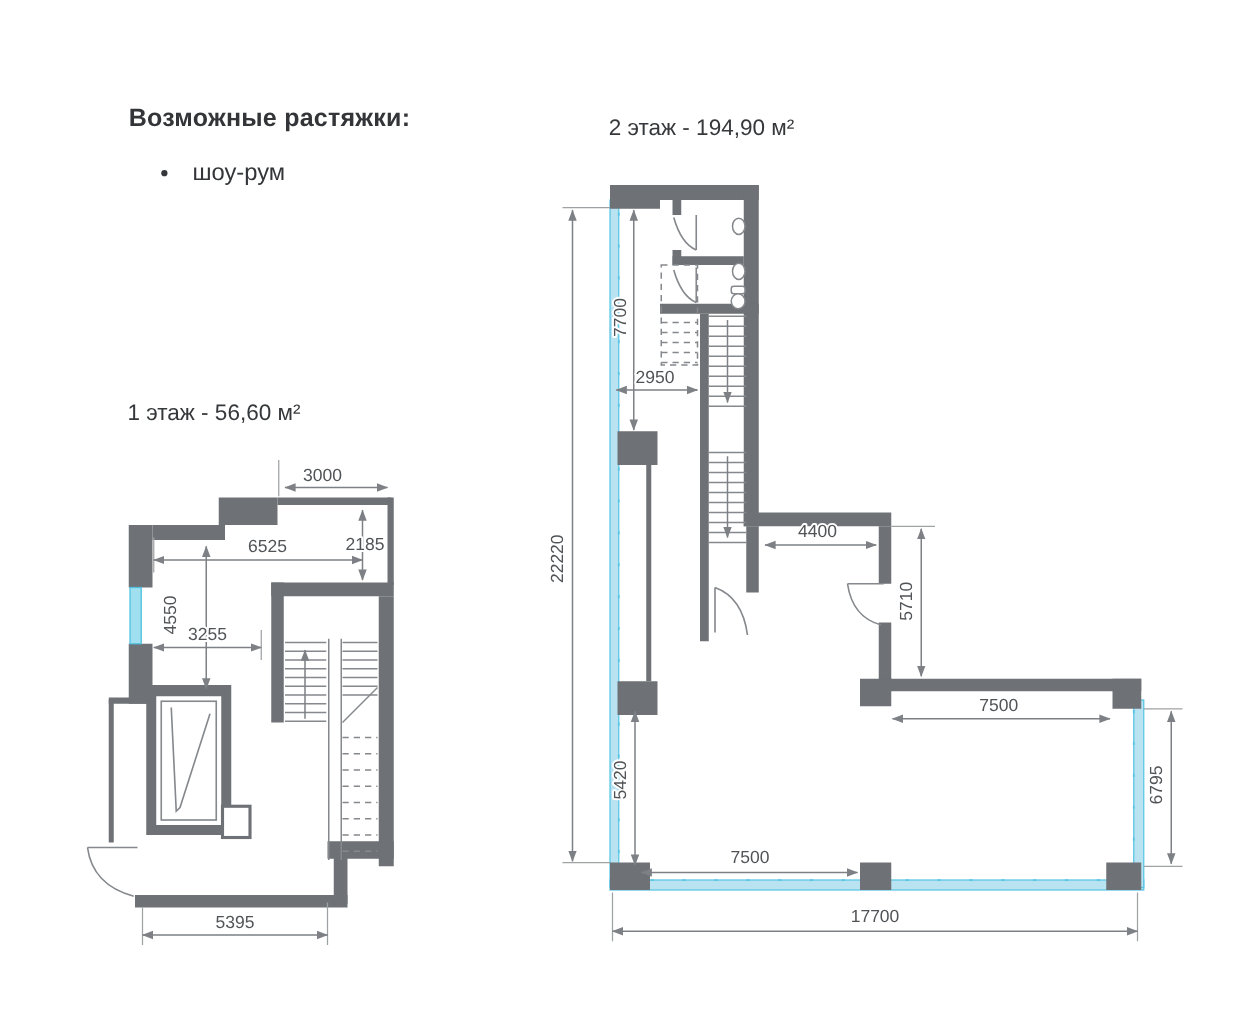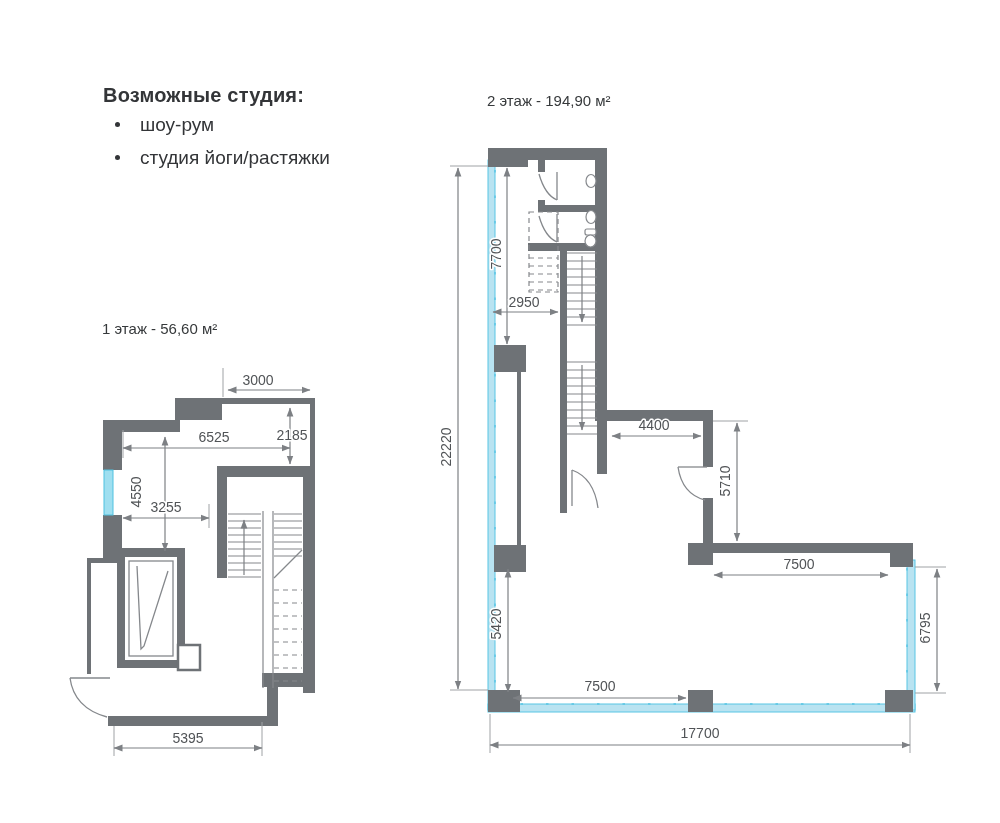--- a/index.html
+++ b/index.html
@@ -2,47 +2,46 @@
 <html><head>
 <meta charset="utf-8">
 <style>
   html,body{margin:0;padding:0;}
   body{
     width:1000px;height:823px;position:relative;background:#ffffff;
     font-family:"Liberation Sans","DejaVu Sans",sans-serif;overflow:hidden;
   }
   .abs{position:absolute;}
   .header-title{font-size:20px;font-weight:bold;color:#333538;letter-spacing:.2px;}
-  .bullet-list{list-style:none;margin:0;padding:0;}
+  .bullet-list{list-style:none;margin:14px;padding:0;}
   .bullet-list li{position:relative;font-size:19px;color:#333538;margin-bottom:11px;padding-left:37px;}
   .bullet-list li::before{content:"";position:absolute;left:12px;top:8px;width:5px;height:5px;border-radius:50%;background:#333538;}
-  .floor-title{font-size:15px;color:#36393b;}
+  .floor-title{font-size:18px;color:#36393b;}
   svg{position:absolute;left:0;top:0;}
   .wall{fill:#6e7276;}
   .thinline{stroke:#85888c;stroke-width:1.3;fill:none;}
   .stair{stroke:#85888c;stroke-width:1.2;fill:none;}
   .dashed{stroke:#85888c;stroke-width:1.2;fill:none;stroke-dasharray:5 4;}
   .dim{stroke:#7d8084;stroke-width:1.2;fill:none;}
   .ext{stroke:#9fa2a5;stroke-width:1;fill:none;}
   .dim-label{font-size:14px;fill:#515457;text-anchor:middle;dominant-baseline:middle;
              paint-order:stroke;stroke:#ffffff;stroke-width:3px;stroke-linejoin:round;}
   .glz{fill:#b9e3f1;stroke:#59c5e4;stroke-width:1;}
   .glztick{stroke:#59c5e4;stroke-width:1.4;fill:none;stroke-dasharray:2.5 23;}
   .win{fill:#9fdff0;stroke:#4fc1e0;stroke-width:1;}
   .fixture{stroke:#85888c;stroke-width:1.2;fill:#ffffff;}
   #m-arrow path{fill:#7d8084;}
 </style>
 </head>
 <body>
 
-<div class="abs header-title" style="left:103px;top:84px;">Возможные студия:</div>
+<div class="abs header-title" style="left:103px;top:84px;">Возможные растяжки:</div>
 
 <ul class="bullet-list abs" style="left:103px;top:114px;">
   <li>шоу-рум</li>
-  <li>студия йоги/растяжки</li>
 </ul>
 
 <div class="abs floor-title" style="left:102px;top:320px;">1 этаж - 56,60 м²</div>
 
 <div class="abs floor-title" style="left:487px;top:92px;">2 этаж - 194,90 м²</div>
 
 <svg width="1000" height="823" viewBox="0 0 1000 823">
   <defs>
     <marker id="m-arrow" markerWidth="10" markerHeight="8" refX="8.5" refY="4" orient="auto-start-reverse" markerUnits="userSpaceOnUse">
       <path d="M0,0.6 L9,4 L0,7.4 Z"></path>

